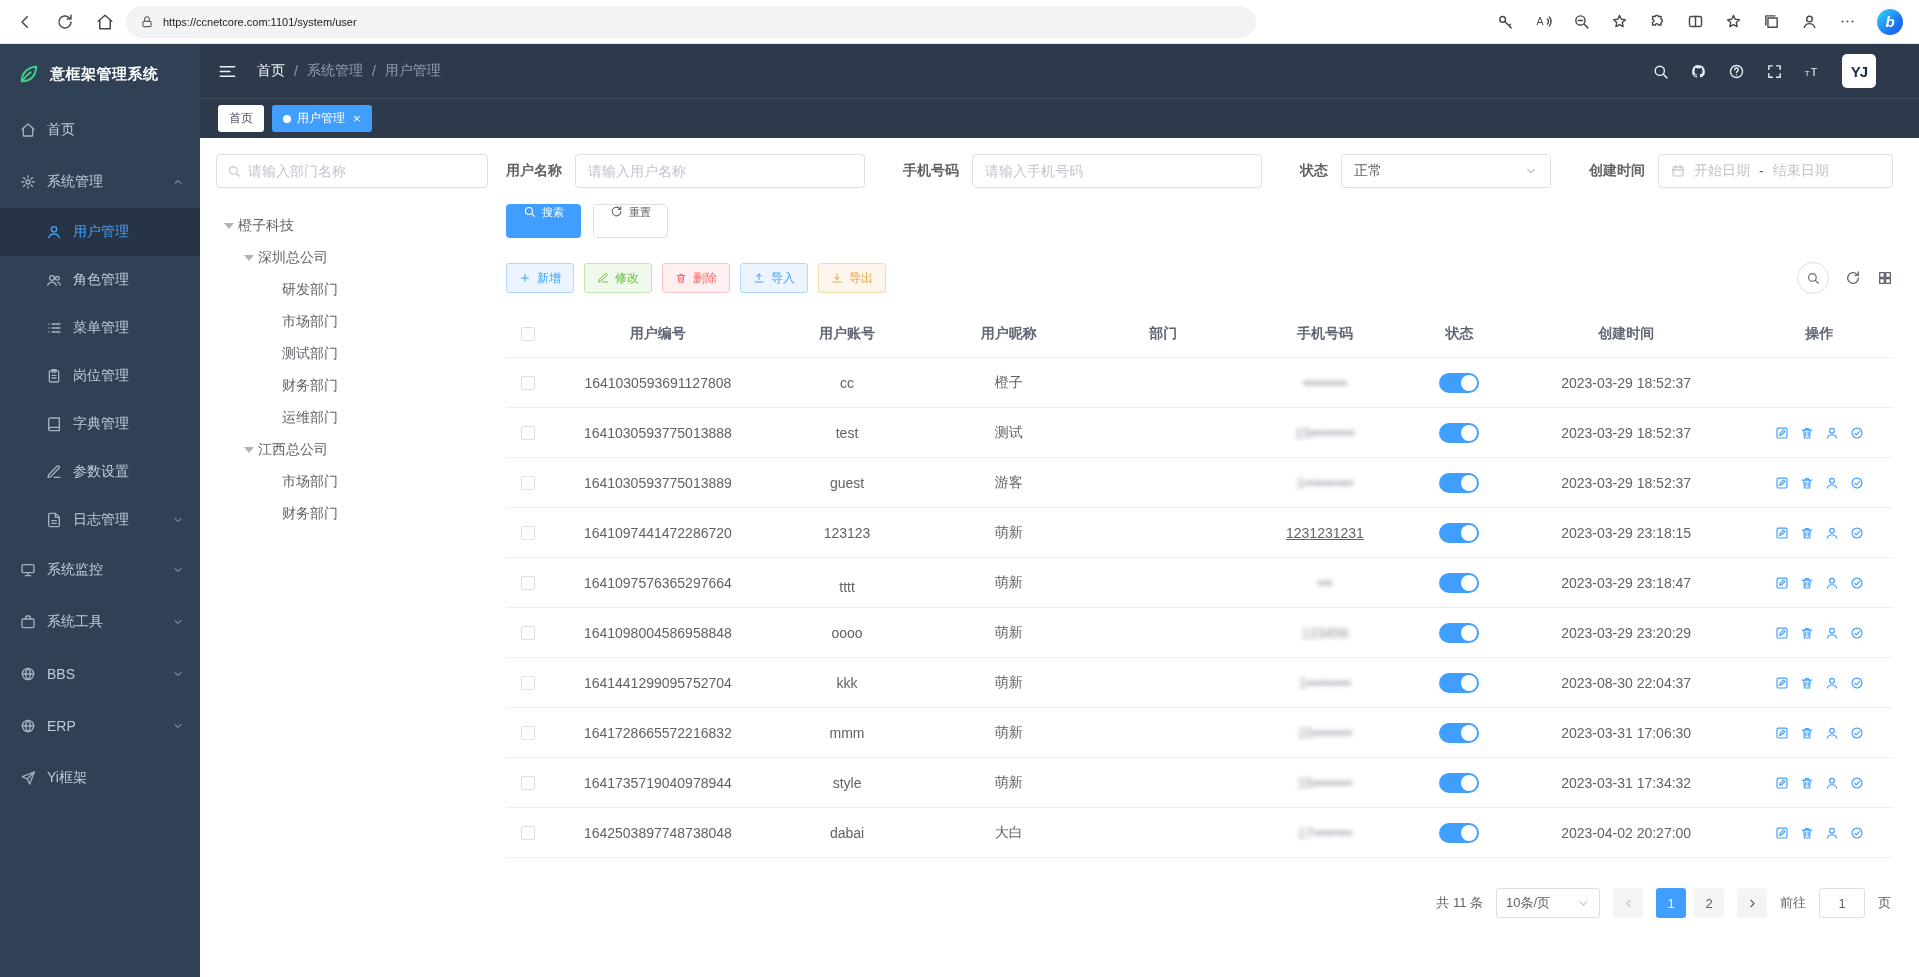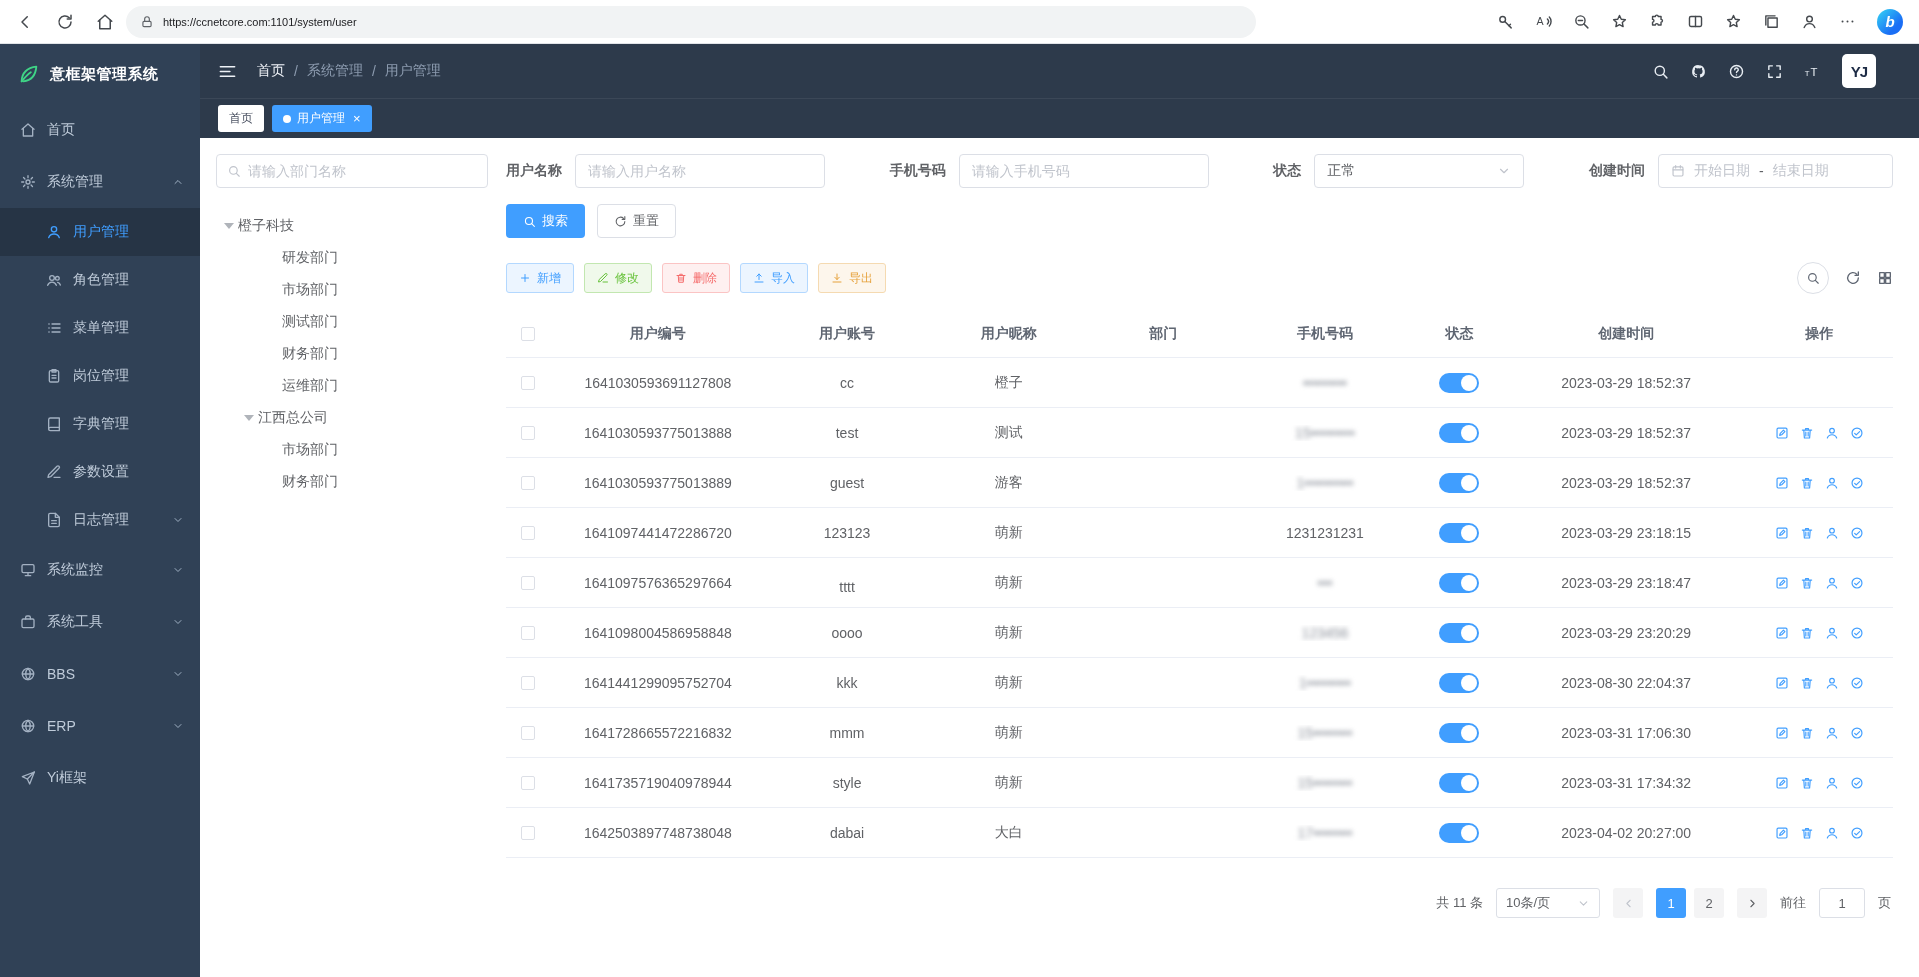--- a/index.html
+++ b/index.html
@@ -62,28 +62,28 @@
   .tcaret::before{content:'';border:5px solid transparent;border-top:6px solid #b0b4ba;margin-top:5px}
   .tree-node.l0{padding-left:4px}
   .tree-node.l1{padding-left:24px}
   .tree-node.l2{padding-left:66px}
 
   .panel{flex:1;min-width:0;display:flex;flex-direction:column}
   .filter-row{display:flex;align-items:center;justify-content:space-between}
   .fgroup{display:flex;align-items:center}
   .fgroup>label{font-weight:bold;color:#606266;margin-right:13px;white-space:nowrap;font-size:14px}
   .finput{height:34px;border:1px solid #dcdfe6;border-radius:4px;padding:0 12px;display:flex;align-items:center;background:#fff;color:#606266}
-  .w250{width:250px}.w210{width:210px}.w235{width:235px}
+  .w250{width:290px}.w210{width:210px}.w235{width:235px}
   .fselect{justify-content:space-between;color:#606266}
   .fselect .icon,.fdate .icon{color:#c0c4cc;font-size:14px}
   .fdate{gap:9px;color:#c0c4cc}
   .fdate .sep{color:#606266}
 
   .btn-row{margin-top:16px;display:flex;gap:12px}
-  .btn{height:34px;border-radius:4px;display:inline-flex;align-items:center;gap:6px;padding:12px 16px;font-size:13px;cursor:pointer;border:1px solid transparent}
+  .btn{height:34px;border-radius:4px;display:inline-flex;align-items:flex-start;gap:6px;padding:0 16px;font-size:11px;cursor:pointer;border:1px solid transparent}
   .btn .icon{font-size:13px}
   .btn.primary{background:#409eff;color:#fff}
   .btn.plain{background:#fff;border-color:#dcdfe6;color:#606266}
 
   .toolbar-row{margin-top:24px;display:flex;align-items:center}
   .tbtn{height:30px;border-radius:3px;display:inline-flex;align-items:center;gap:6px;padding:0 12px;font-size:12px;margin-right:10px;border:1px solid;cursor:pointer}
   .tbtn .icon{font-size:12px}
   .tbtn.primary{background:#ecf5ff;border-color:#b3d8ff;color:#409eff}
   .tbtn.success{background:#f0f9eb;border-color:#c2e7b0;color:#67c23a}
   .tbtn.danger{background:#fef0f0;border-color:#fbc4c4;color:#f56c6c}
@@ -458,20 +458,24 @@
                 <circle cx="11" cy="11" r="6.5"></circle>
                 <path d="M16 16l5 5"></path>
               </svg>
             </span>
           <input placeholder="请输入部门名称" style="">
         </div>
         <div class="tree" id="dept-tree">
             <div class="tree-node l0">
               <span class="tcaret"></span>
               <span>橙子科技</span>
+            </div>
+            <div class="tree-node l1">
+              <span class="tcaret"></span>
+              <span>深圳总公司</span>
             </div>
             <div class="tree-node l2">
               <span>研发部门</span>
             </div>
             <div class="tree-node l2">
               <span>市场部门</span>
             </div>
             <div class="tree-node l2">
               <span>测试部门</span>
             </div>
@@ -755,21 +759,21 @@
               </div>
             </div>
             <div class="tr">
               <div class="td" style="width: 45px;">
                 <span class="checkbox"></span>
               </div>
               <div class="td" style="width: 215px;">1641097441472286720</div>
               <div class="td" style="width: 165px;">123123</div>
               <div class="td" style="width: 160px;">萌新</div>
               <div class="td" style="width: 150px;"></div>
-              <div class="td" style="width: 175px;">
+              <div class="td" style="width: 175px; text-decoration: underline;">
                 <span>1231231231</span>
               </div>
               <div class="td" style="width: 95px;">
                 <span class="toggle">
                   <span class="knob"></span>
                 </span>
               </div>
               <div class="td" style="width: 240px;">2023-03-29 23:18:15</div>
               <div class="td" style="width: 148px;">
                 <span class="actions">

